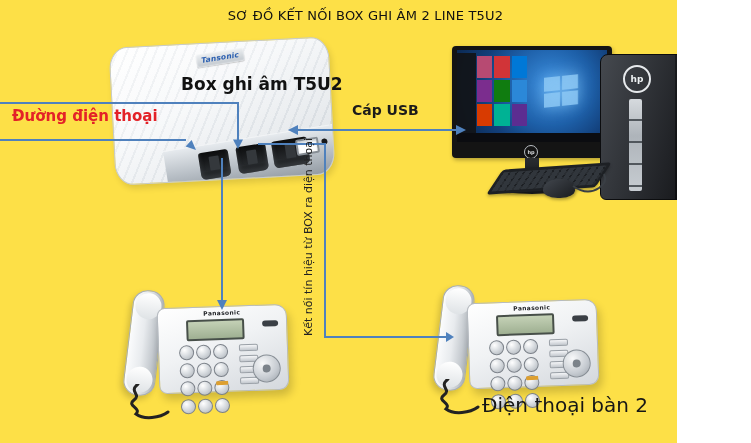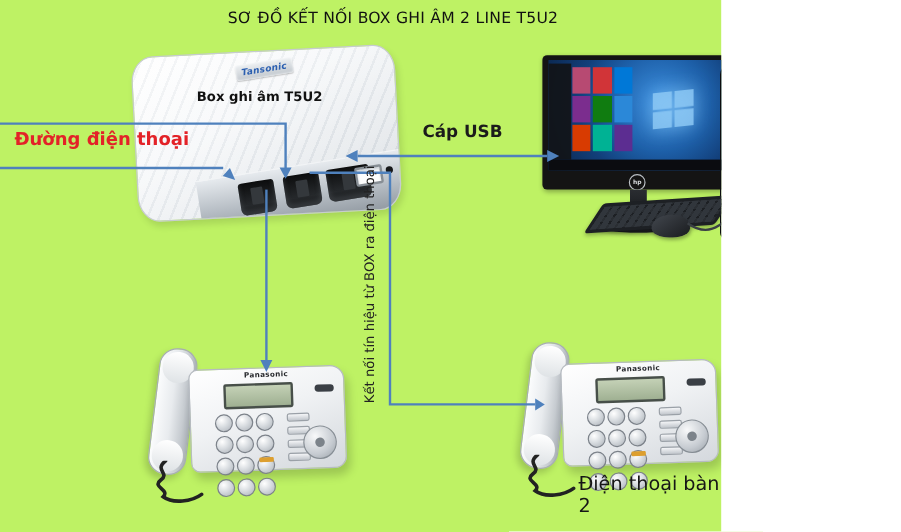--- a/index.html
+++ b/index.html
@@ -1,32 +1,32 @@
 <!DOCTYPE html>
 <html><head>
 <meta charset="utf-8">
 <style>
   html,body{margin:0;padding:0;background:#ffffff;}
   .stage{
-    position:relative;width:601px;height:443px;background:#bef264;overflow:hidden;
+    position:relative;width:677px;height:443px;background:#fde047;overflow:hidden;
     font-family:"DejaVu Sans","Liberation Sans",sans-serif;color:#1a1a1a;
   }
   .abs{position:absolute;}
 
   
   .title{
     left:0;right:0;top:8px;text-align:center;font-size:13px;font-weight:500;
     letter-spacing:.2px;transform:translateX(27px);z-index:6;color:#111;
   }
-  .box-label{left:164px;top:74px;font-size:11px;font-weight:600;color:#111;z-index:6;}
+  .box-label{left:181px;top:74px;font-size:17px;font-weight:600;color:#111;z-index:6;}
   .phoneline-label{left:12px;top:107px;font-size:15px;font-weight:700;color:#e32228;z-index:6;}
   .usb-label{left:352px;top:102px;font-size:14px;font-weight:700;color:#1b1b1b;z-index:6;}
   .maytinh-label{left:528px;top:196px;font-size:16px;font-weight:600;color:#1f3864;z-index:6;}
   .phone1-label{left:176px;top:406px;font-size:16px;font-weight:500;color:#161616;z-index:6;}
-  .phone2-label{left:482px;top:393px;font-size:16px;font-weight:500;color:#161616;z-index:6;}
+  .phone2-label{left:482px;top:393px;font-size:20px;font-weight:500;color:#161616;z-index:6;}
   .vert-label{
     left:216px;top:236px;width:186px;height:14px;transform:rotate(-90deg);
     font-size:11px;color:#222;text-align:center;z-index:6;white-space:nowrap;
   }
 
   
   .wires{left:0;top:0;z-index:5;pointer-events:none;}
 
   
   .recbox{left:106px;top:40px;width:230px;height:148px;z-index:1;}

